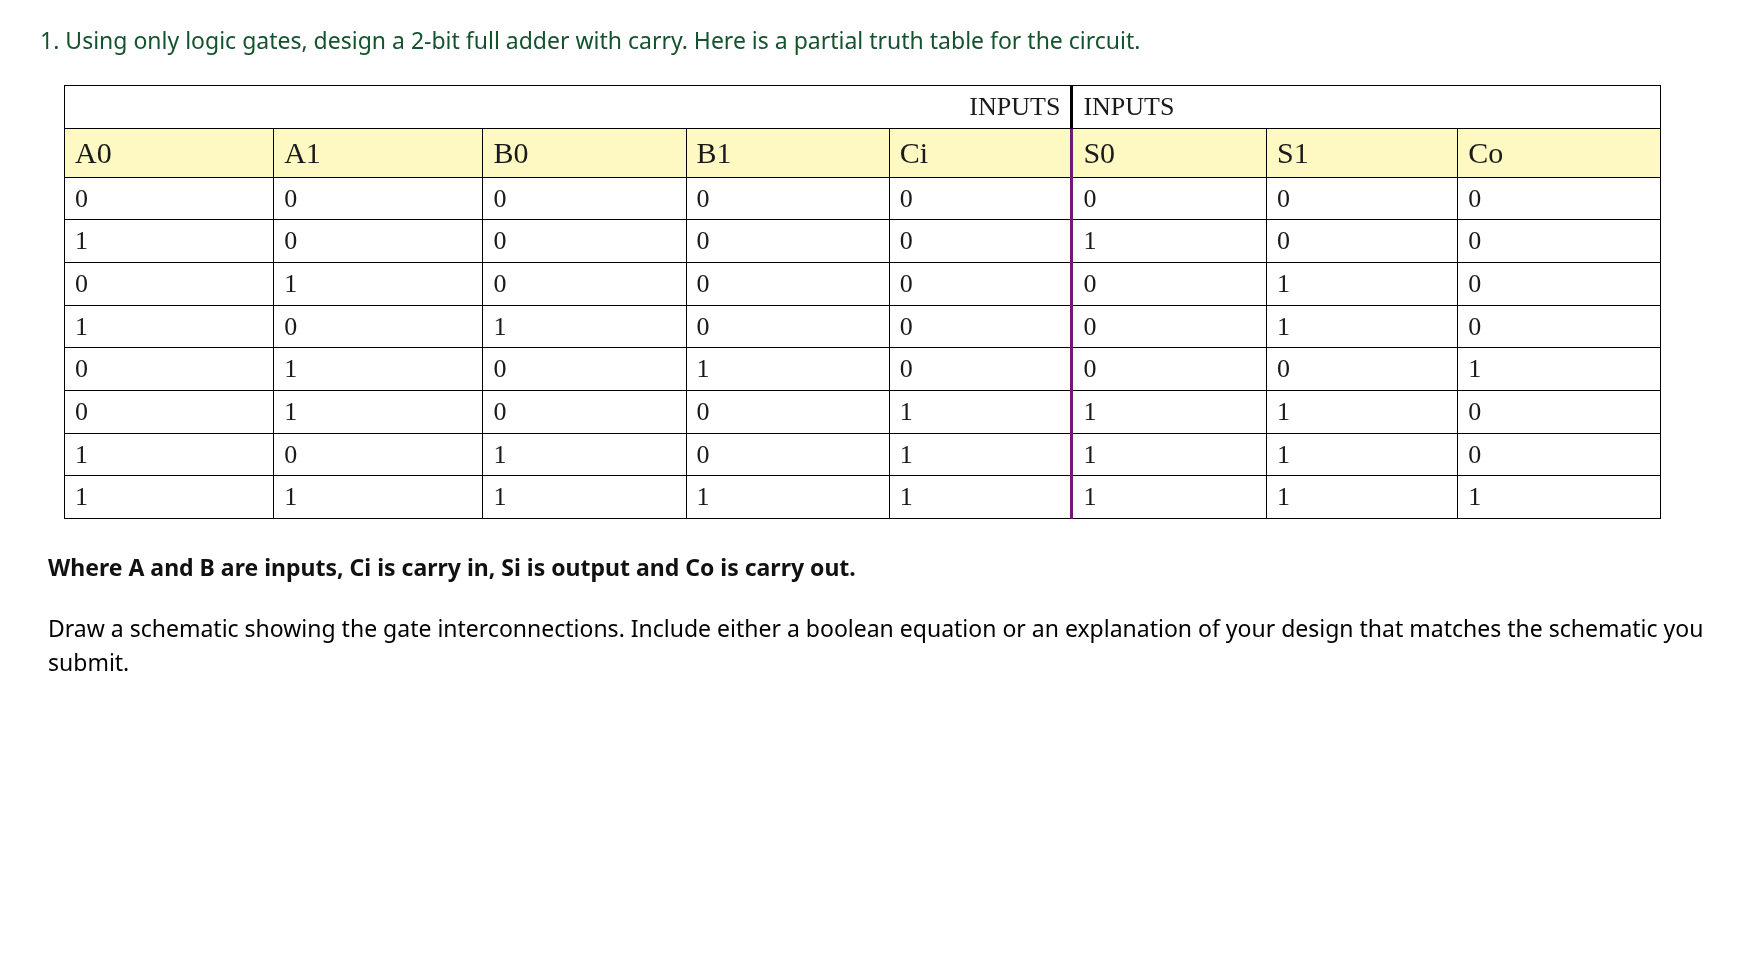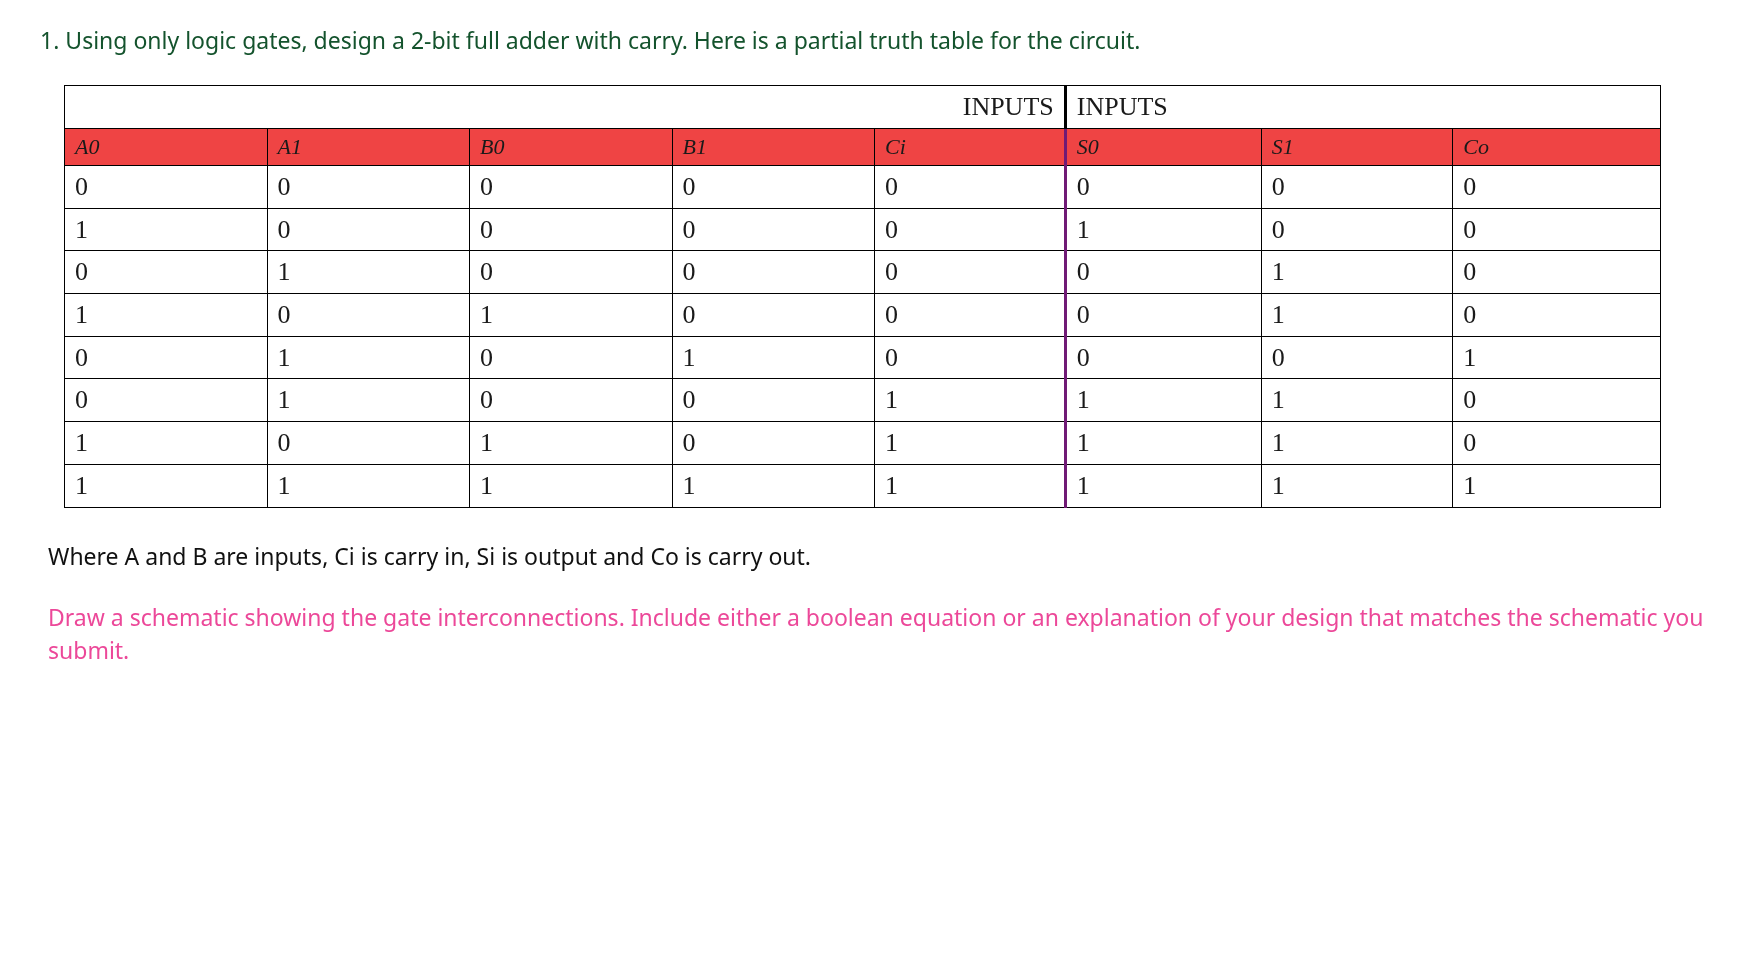--- a/index.html
+++ b/index.html
@@ -39,47 +39,47 @@
   }
   
   .grp th {
     font-weight: 700;
     text-align: center;
     font-size: 26px;
     padding: 6px 10px;
   }
   
   .colhdr th {
-    background: #ef4444;
+    background: #fef9c3;
     font-weight: 400;
-    font-size: 22px;
+    font-size: 30px;
     padding: 4px 10px;
-    font-style: italic;
   }
   
   table.truth th:nth-child(5),
   table.truth td:nth-child(5) {
     border-right: 3px solid #701a75;
   }
   table.truth .grp th:first-child {
     border-right: 3px solid #000;
     text-align: right;
   }
   
   table.truth {
     border: 1.5px solid #000;
   }
   .explain {
     margin-left: 8px;
     margin-bottom: 28px;
     color: #111;
+    font-weight: bold;
   }
   .task {
     margin-left: 8px;
-    color: #ec4899;
+    color: #000000;
   }
 </style>
 </head>
 <body>
 
 <div class="page">
 
   <div class="prompt">
     <span>1.</span>
     <span>Using only logic gates, design a 2-bit full adder with carry. Here is a partial truth table for the circuit.</span>

